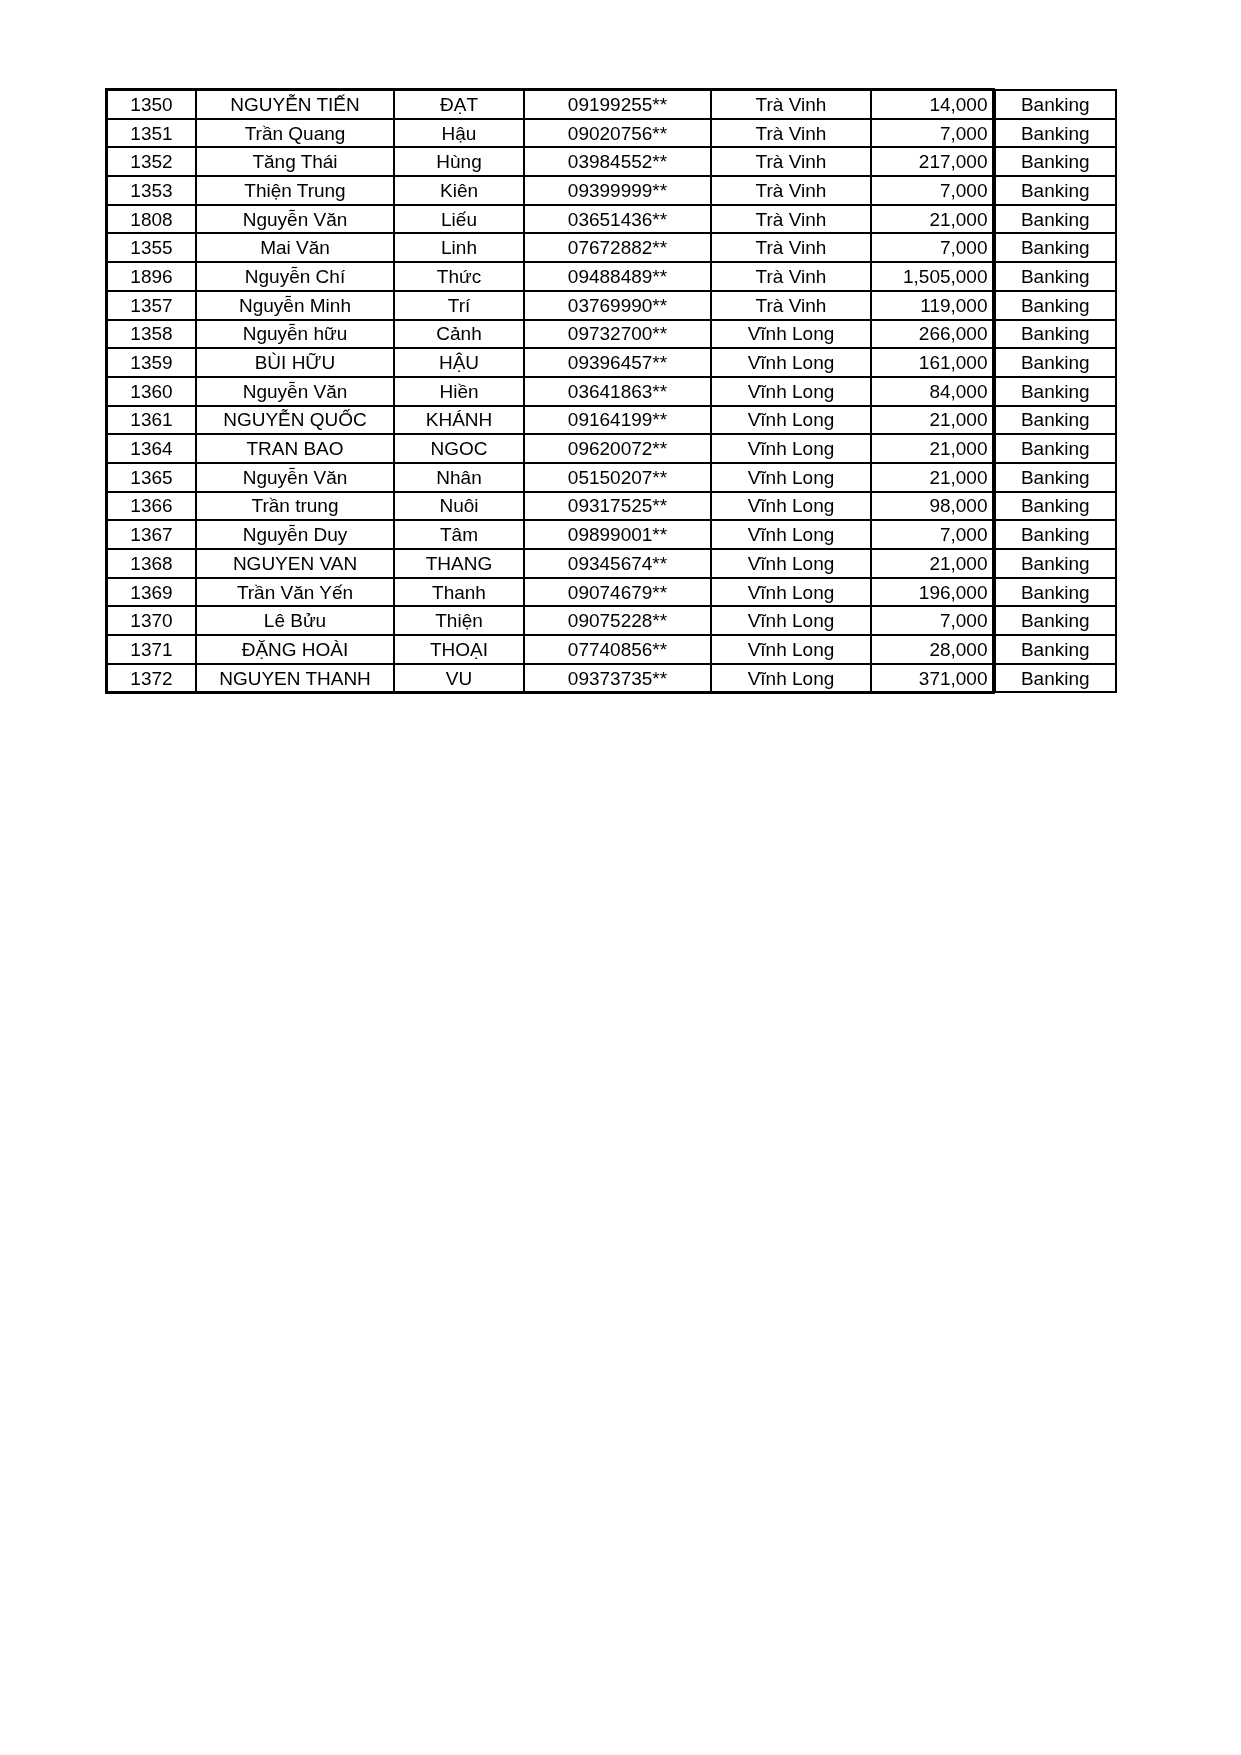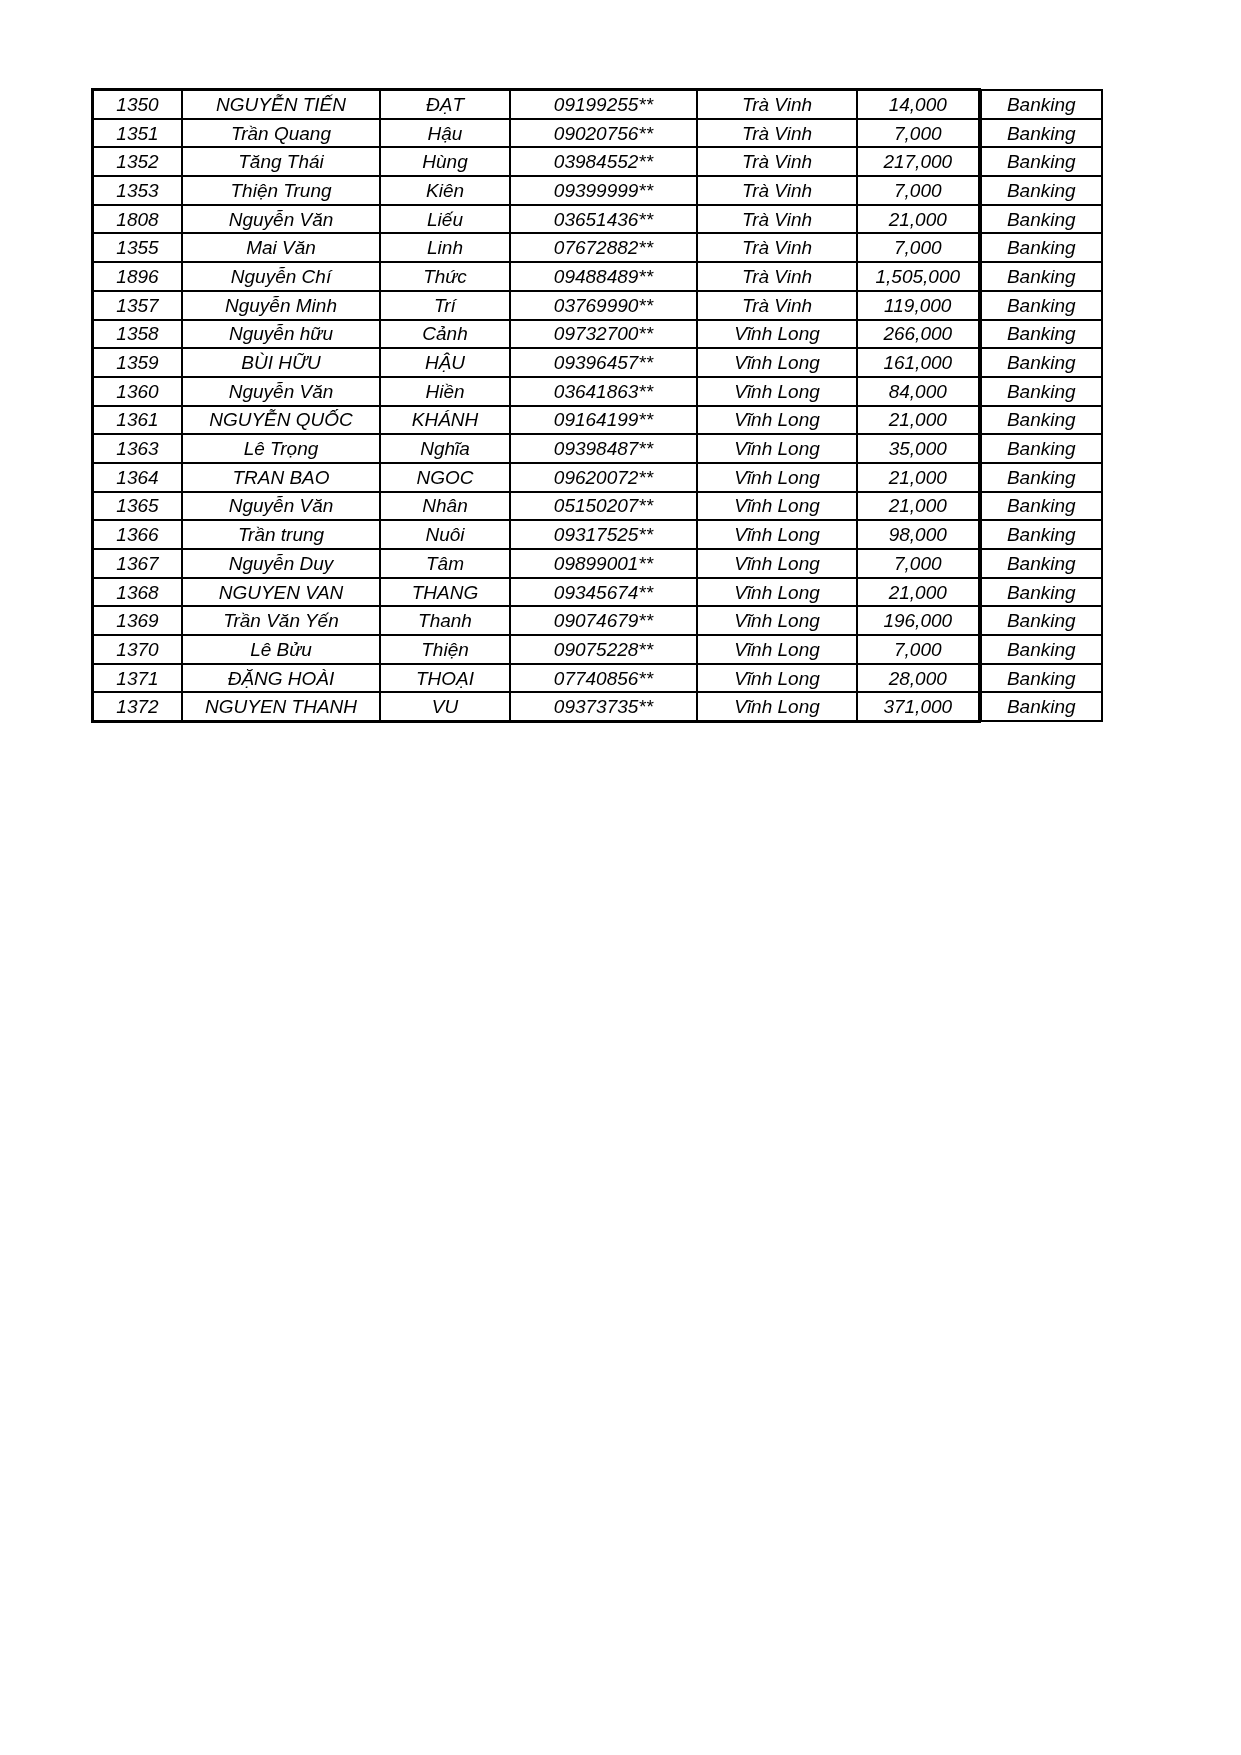--- a/index.html
+++ b/index.html
@@ -10,24 +10,23 @@
     width: 1241px;
     height: 1755px;
     background: #ffffff;
     overflow: hidden;
     position: relative;
     font-family: "Liberation Sans", "DejaVu Sans", sans-serif;
     color: #000000;
   }
   .table-wrap {
     position: absolute;
-    left: 92px;
+    left: 106px;
     top: 89px;
     display: inline-block;
-    font-style: italic;
   }
   table.donor-table {
     border-collapse: collapse;
     table-layout: fixed;
   }
   col.c-index    { width: 89px;  }
   col.c-first    { width: 198px; }
   col.c-last     { width: 130px; }
   col.c-phone    { width: 187px; }
   col.c-province { width: 160px; }
@@ -40,21 +39,21 @@
     border: 2px solid #000000;
     font-size: 19px;
     line-height: 1;
     text-align: center;
     vertical-align: middle;
     padding: 0 4px;
     white-space: nowrap;
     overflow: hidden;
   }
   table.donor-table td.col-amount {
-    text-align: center;
+    text-align: right;
     padding-right: 5px;
     border-right-width: 3px;
   }
   
   .main-frame {
     position: absolute;
     left: -1px;
     top: -1px;
     bottom: -1px;
     width: 890px;
@@ -180,29 +179,20 @@
         <tr>
           <td class="col-index">1361</td>
           <td class="col-first-name">NGUYỄN QUỐC</td>
           <td class="col-last-name">KHÁNH</td>
           <td class="col-phone">09164199**</td>
           <td class="col-province">Vĩnh Long</td>
           <td class="col-amount">21,000</td>
           <td class="col-method">Banking</td>
         </tr>
         <tr>
-          <td class="col-index">1363</td>
-          <td class="col-first-name">Lê Trọng</td>
-          <td class="col-last-name">Nghĩa</td>
-          <td class="col-phone">09398487**</td>
-          <td class="col-province">Vĩnh Long</td>
-          <td class="col-amount">35,000</td>
-          <td class="col-method">Banking</td>
-        </tr>
-        <tr>
           <td class="col-index">1364</td>
           <td class="col-first-name">TRAN BAO</td>
           <td class="col-last-name">NGOC</td>
           <td class="col-phone">09620072**</td>
           <td class="col-province">Vĩnh Long</td>
           <td class="col-amount">21,000</td>
           <td class="col-method">Banking</td>
         </tr>
         <tr>
           <td class="col-index">1365</td>

